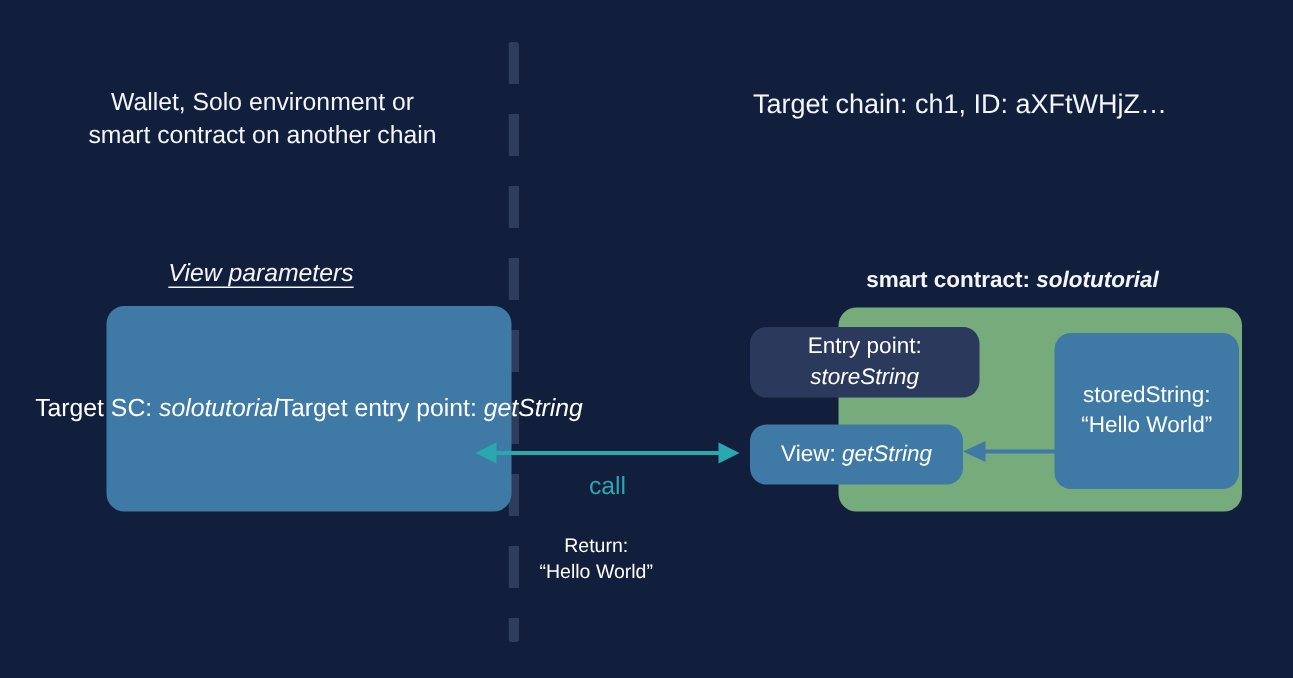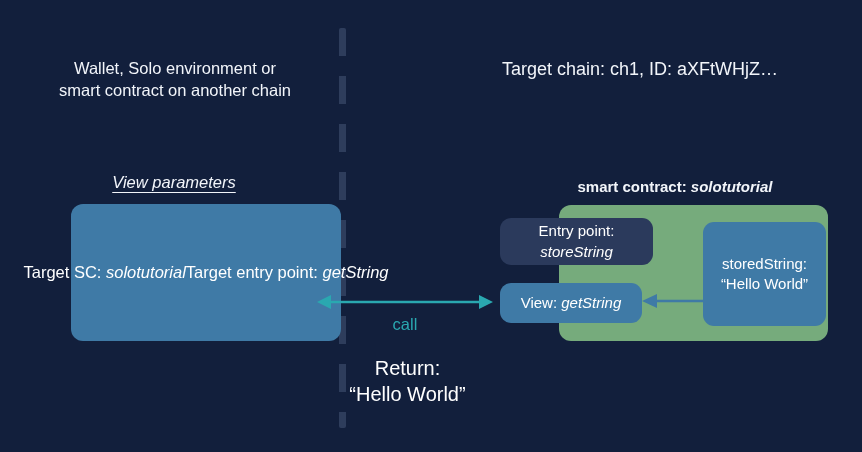--- a/index.html
+++ b/index.html
@@ -109,24 +109,24 @@
   }
   #call-arrow {
     position: absolute;
     left: 316px;
     top: 293px;
     width: 178px;
     height: 18px;
   }
   #return-label {
     position: absolute;
-    left: 330px;
+    left: 320px;
     top: 355px;
     width: 155px;
-    font-size: 20px;
+    font-size: 13px;
     line-height: 1.32;
     text-align: center;
     white-space: pre-line;
   }
 
   
   #contract-panel {
     position: absolute;
     left: 559px;
     top: 205px;

